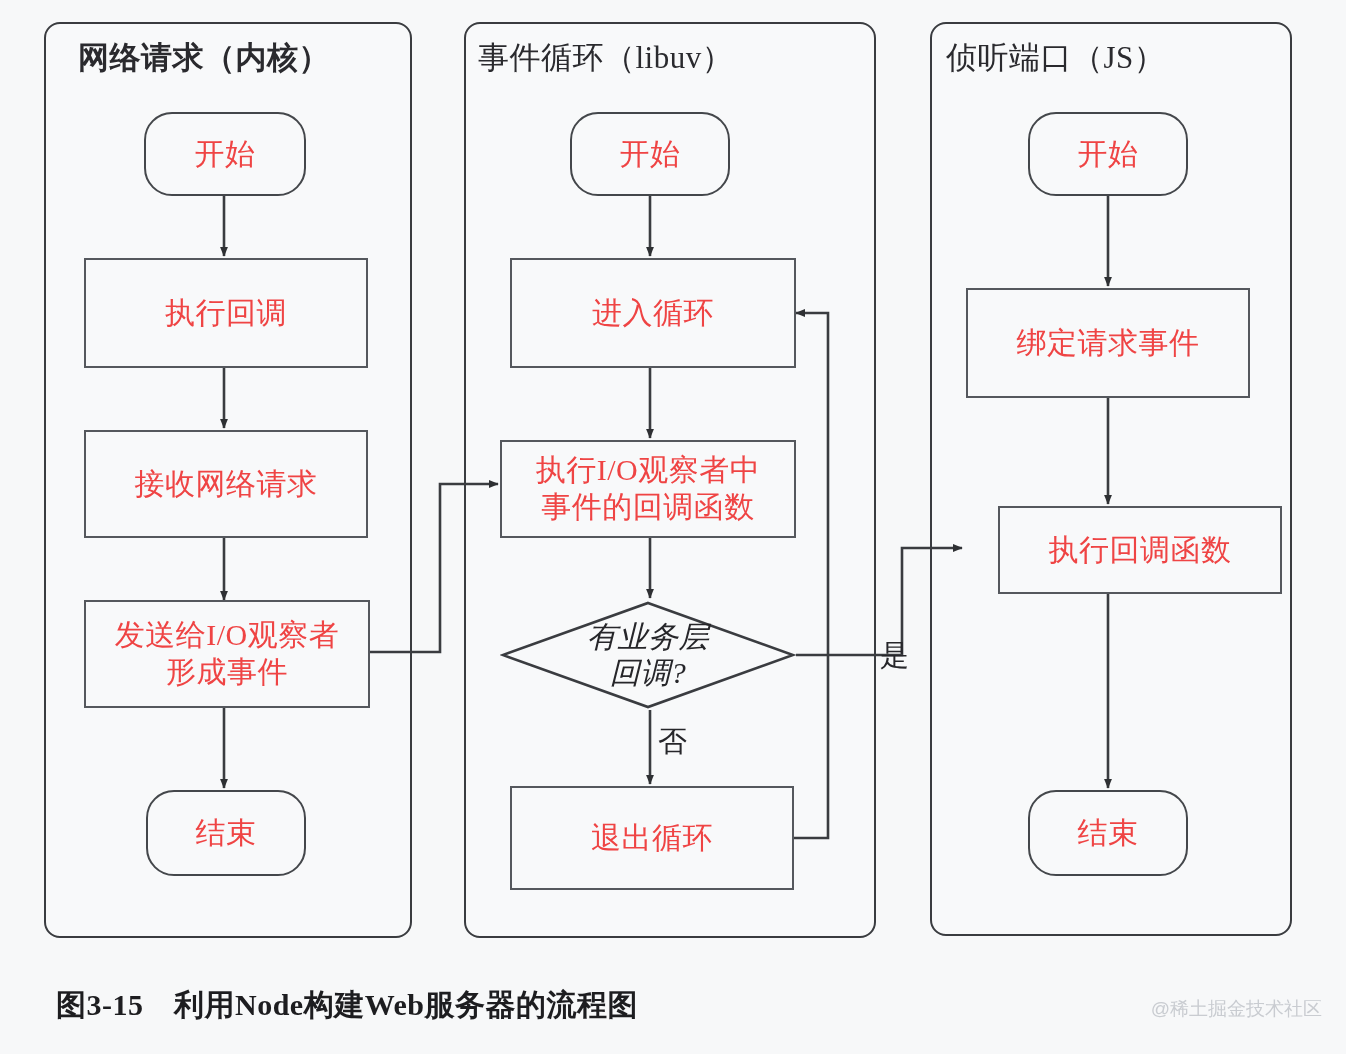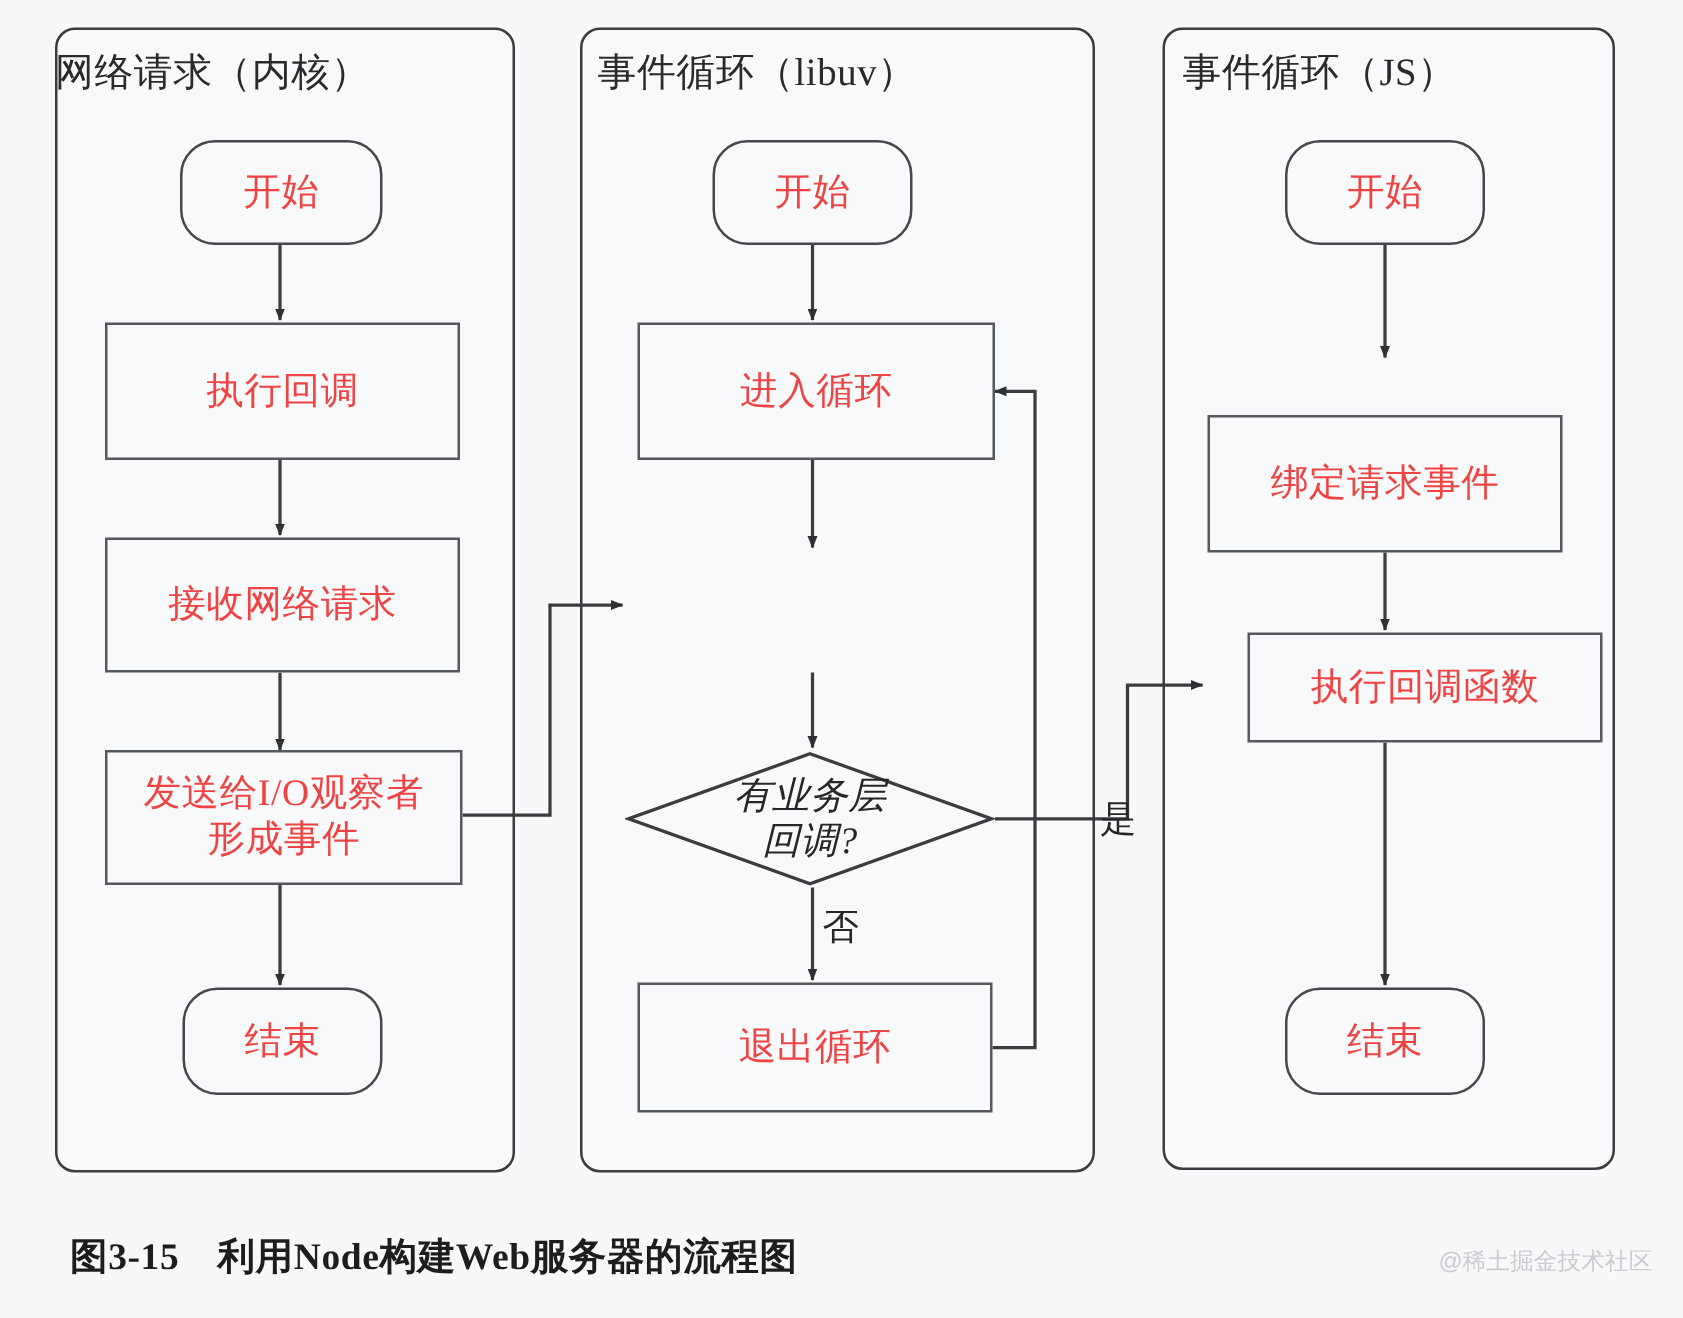--- a/index.html
+++ b/index.html
@@ -96,23 +96,23 @@
 </style>
 </head>
 <body>
 
 <div id="stage">
 
   <div class="panel" style="left:44px;top:22px;width:368px;height:916px;"></div>
   <div class="panel" style="left:464px;top:22px;width:412px;height:916px;"></div>
   <div class="panel" style="left:930px;top:22px;width:362px;height:914px;"></div>
 
-  <div class="panel-title" style="left:44px;top:42px;">网络请求（内核）</div>
+  <div class="panel-title" style="left:78px;top:42px;font-weight:bold;">网络请求（内核）</div>
   <div class="panel-title" style="left:478px;top:42px;">事件循环（libuv）</div>
-  <div class="panel-title" style="left:946px;top:42px;">事件循环（JS）</div>
+  <div class="panel-title" style="left:946px;top:42px;">侦听端口（JS）</div>
 
   <svg id="wires" viewBox="0 0 1346 1054">
     <defs>
       <marker id="ah" markerWidth="12" markerHeight="12" refX="9.2" refY="4" orient="auto" markerUnits="userSpaceOnUse">
         <path d="M0,0 L10,4 L0,8 z" fill="#2e3033"></path>
       </marker>
     </defs>
     <g stroke="#3a3c40" stroke-width="2.6" fill="none" marker-end="url(#ah)">
 
       <path d="M224,196 L224,256"></path>
@@ -152,20 +152,24 @@
   </div>
   <div class="node terminal" style="left:146px;top:790px;width:160px;height:86px;">
     <span class="txt">结束</span>
   </div>
 
   <div class="node terminal" style="left:570px;top:112px;width:160px;height:84px;">
     <span class="txt">开始</span>
   </div>
   <div class="node" style="left:510px;top:258px;width:286px;height:110px;">
     <span class="txt">进入循环</span>
+  </div>
+  <div class="node" style="left:500px;top:440px;width:296px;height:98px;flex-direction:column;">
+    <span class="txt">执行I/O观察者中</span>
+    <span class="txt">事件的回调函数</span>
   </div>
 
   <div class="diamond" style="left:500px;top:600px;width:296px;height:110px;">
     <svg width="296" height="110" viewBox="0 0 296 110">
       <polygon points="148,3 293,55 148,107 3,55" fill="#f8f9fa" stroke="#3a3c40" stroke-width="2.6"></polygon>
     </svg>
     <div class="dtxt">
       <div>有业务层</div>
       <div>回调?</div>
     </div>
@@ -174,21 +178,21 @@
   <div class="edge-label" style="left:658px;top:722px;">否</div>
   <div class="edge-label" style="left:880px;top:636px;">是</div>
 
   <div class="node" style="left:510px;top:786px;width:284px;height:104px;justify-content:center;">
     <span class="txt">退出循环</span>
   </div>
 
   <div class="node terminal" style="left:1028px;top:112px;width:160px;height:84px;">
     <span class="txt">开始</span>
   </div>
-  <div class="node" style="left:966px;top:288px;width:284px;height:110px;margin-top:44px;">
+  <div class="node" style="left:966px;top:288px;width:284px;height:110px;">
     <span class="txt">绑定请求事件</span>
   </div>
   <div class="node" style="left:966px;top:506px;width:284px;height:88px;margin-left:32px;">
     <span class="txt">执行回调函数</span>
   </div>
   <div class="node terminal" style="left:1028px;top:790px;width:160px;height:86px;">
     <span class="txt">结束</span>
   </div>
 
   <div class="caption">图3-15　利用Node构建Web服务器的流程图</div>

